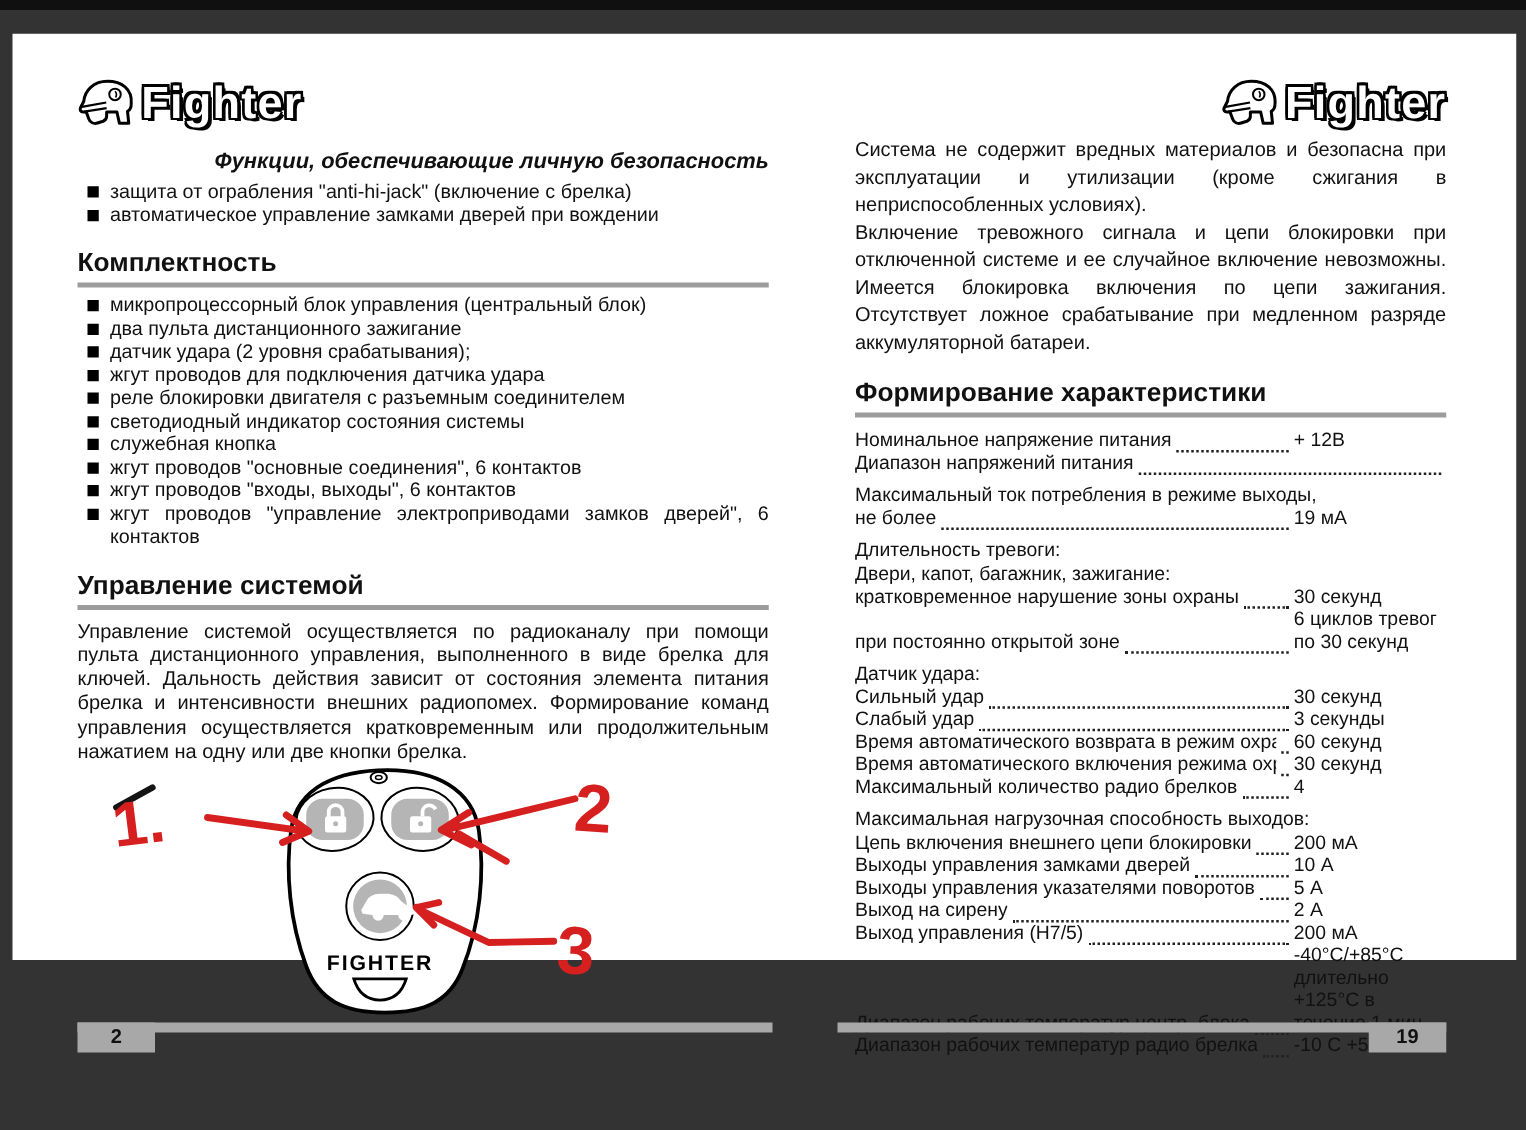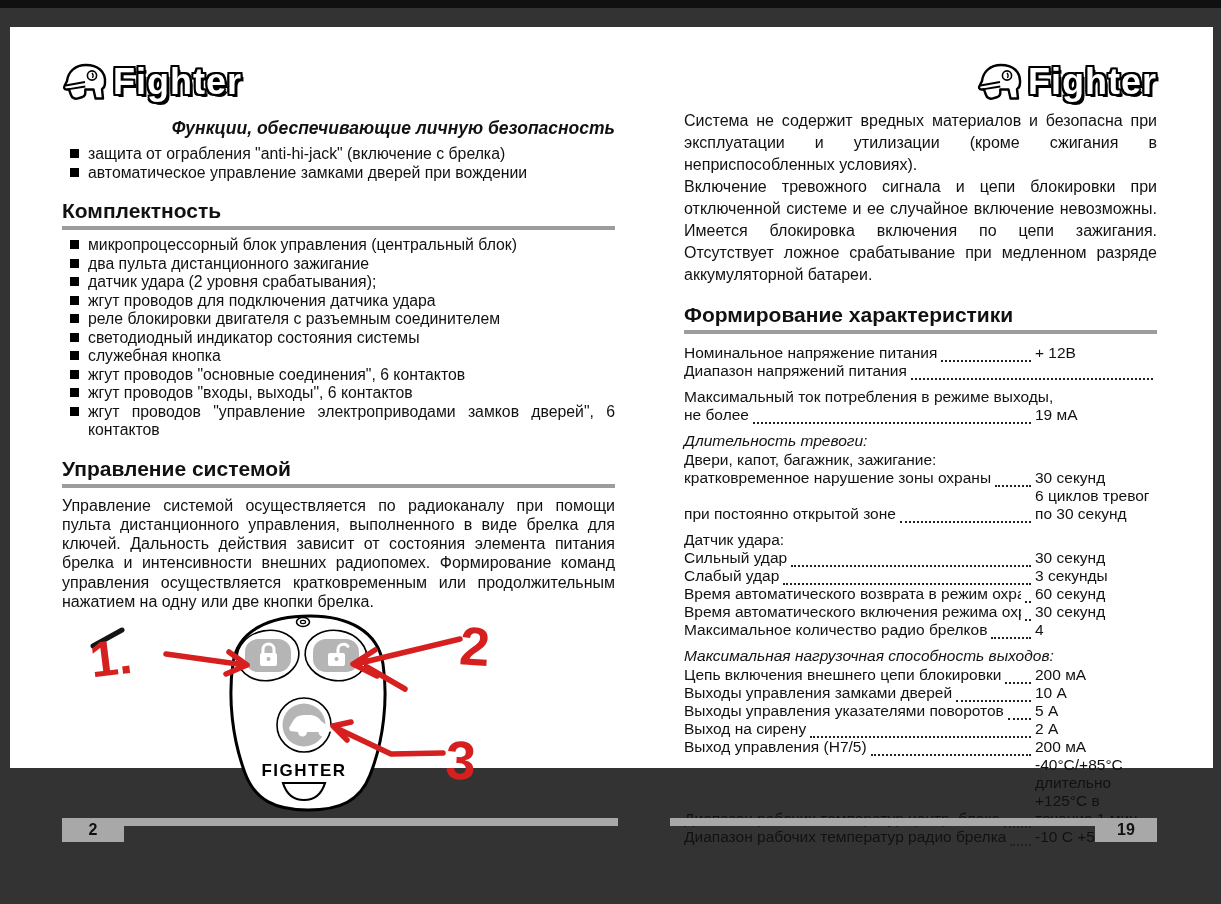--- a/index.html
+++ b/index.html
@@ -30,21 +30,21 @@
   .para{font-size:16px;line-height:19.3px;text-align:justify;margin-top:8px;}
   .col-right .para{line-height:22px;}
   .col-right .para + .para{margin-top:0;}
 
   .spec-list{margin-top:10px;}
   .spec-row{display:flex;align-items:flex-end;font-size:15.5px;line-height:18px;}
   .spec-label{white-space:nowrap;flex-shrink:1;overflow:hidden;}
   .spec-dots{flex:1;min-width:6px;height:14px;margin:0 4px;border-bottom:2.2px dotted #222;}
   .spec-value{width:122px;flex:none;white-space:pre-line;}
   .spec-plain{font-size:15.5px;line-height:18px;}
-  .spec-italic{font-style:italic;font-size:15.5px;line-height:18px;margin-top:4px;margin-bottom:1px;}
+  .spec-italic{font-size:15.5px;line-height:18px;margin-top:4px;margin-bottom:1px;}
   .gap{margin-top:8px;}
 
   .footer{position:absolute;top:791px;height:26px;}
   .footer-left{left:52px;width:556px;}
   .footer-right{left:660px;width:487px;}
   .footer .bar{position:absolute;left:0;right:0;top:0;height:8px;background:#a8a8a8;}
   .footer .num{position:absolute;top:0;width:62px;height:24px;background:#a8a8a8;
     display:flex;align-items:center;justify-content:center;font-weight:bold;font-size:16px;color:#111;}
   .footer-left .num{left:0;}
   .footer-right .num{right:0;}
@@ -195,21 +195,21 @@
           <span class="spec-label">Время автоматического возврата в режим охраны</span>
           <span class="spec-dots"></span>
           <span class="spec-value">60 секунд</span>
         </div>
         <div class="spec-row">
           <span class="spec-label">Время автоматического включения режима охраны</span>
           <span class="spec-dots"></span>
           <span class="spec-value">30 секунд</span>
         </div>
         <div class="spec-row">
-          <span class="spec-label">Максимальное количество радио брелков</span>
+          <span class="spec-label">Максимальный количество радио брелков</span>
           <span class="spec-dots"></span>
           <span class="spec-value">4</span>
         </div>
         <div class="spec-italic gap">Максимальная нагрузочная способность выходов:</div>
         <div class="spec-row">
           <span class="spec-label">Цепь включения внешнего цепи блокировки</span>
           <span class="spec-dots"></span>
           <span class="spec-value">200 мА</span>
         </div>
         <div class="spec-row">

